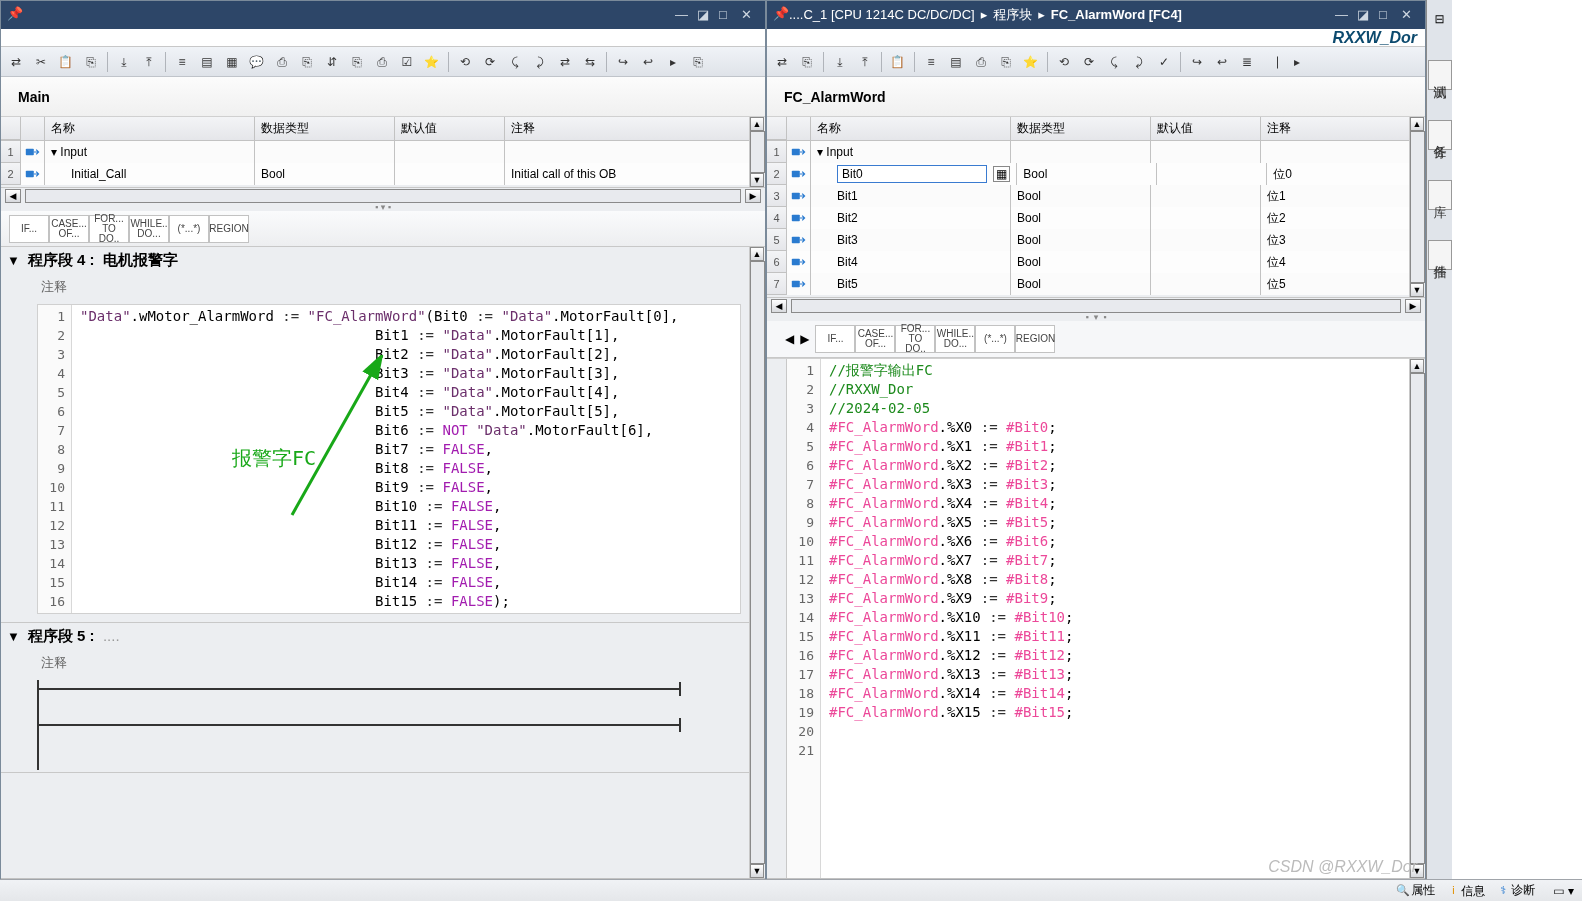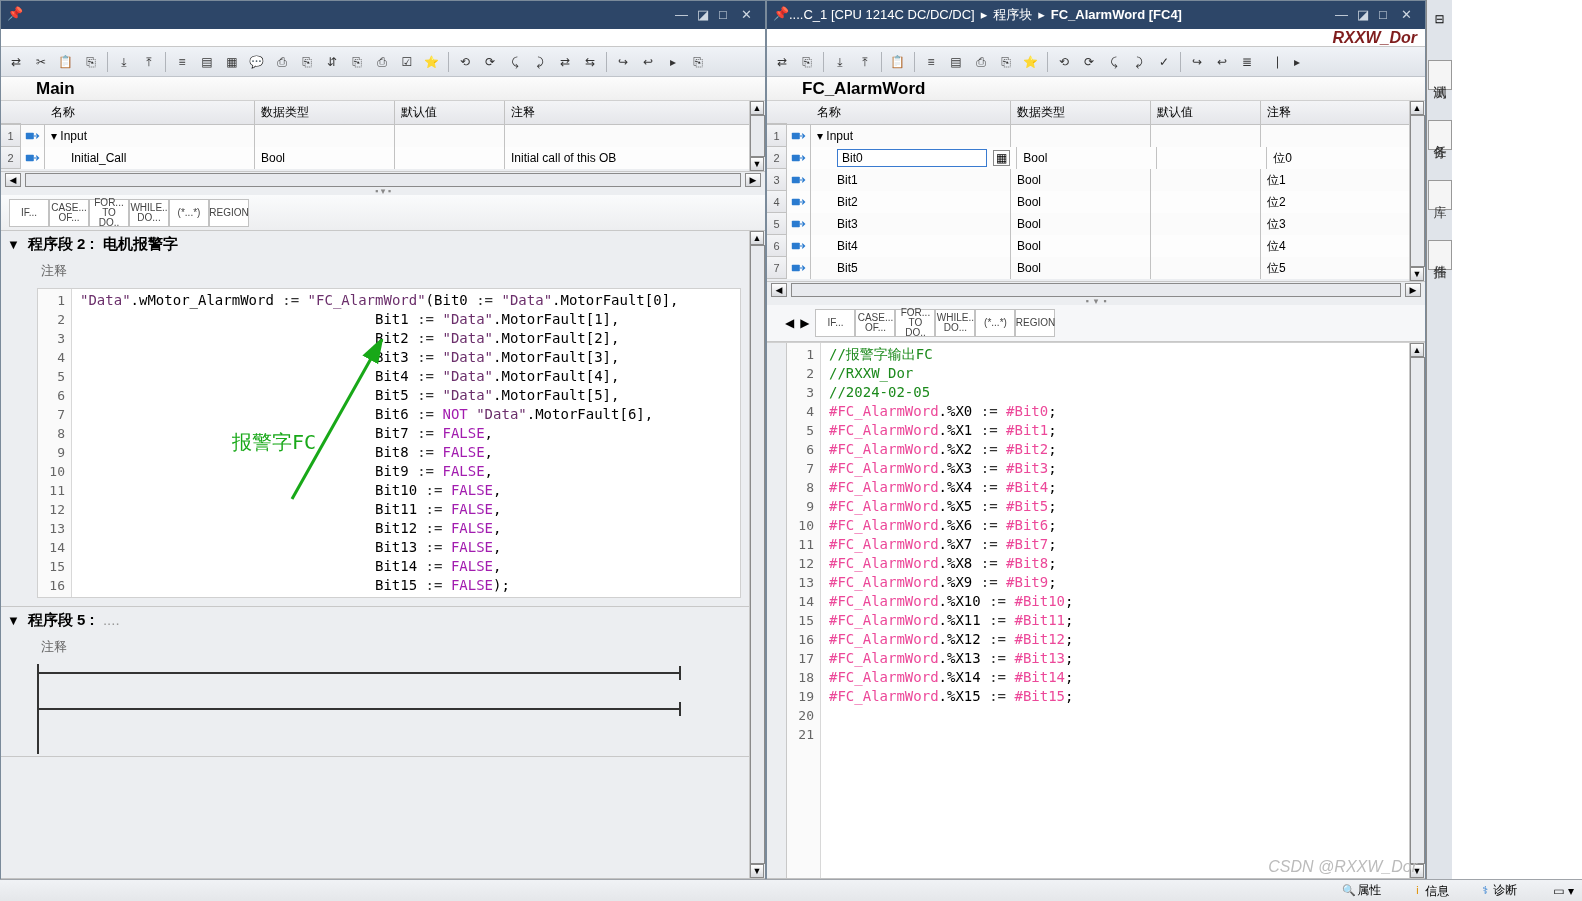--- a/index.html
+++ b/index.html
@@ -6,26 +6,26 @@
   body { font-family: "Microsoft YaHei", Arial, sans-serif; font-size: 12px; background: #fff; overflow: hidden; }
   .app { display: flex; width: 1582px; height: 901px; }
   .pane { width: 766px; border: 1px solid #7a8a9a; display: flex; flex-direction: column; background: #eceef1; position: relative; }
   .pane.right { width: 660px; }
   .sidepanel { width: 26px; background: #e0e4ea; border-left: 1px solid #8a8a8a; display:flex; flex-direction:column; align-items:center; gap:30px; padding-top:12px;}
   .sidepanel .vtab { writing-mode: vertical-rl; font-size:13px; background:#f5f5f5; border:1px solid #999; padding:14px 2px; color:#333;}
   .titlebar { height: 28px; background: linear-gradient(#2d4668,#2d4668); color: #fff; display:flex; align-items:center; padding:0 6px; font-size:13px; }
   .titlebar .sep { margin:0 6px; }
   .titlebar .spacer { flex:1; }
   .winbtn { width:18px; height:16px; margin-left:4px; color:#cfd8e2; }
-  .brand { height:18px; text-align:right; padding-right:8px; color:#7f1d1d; font-weight:bold; font-style:italic; font-size:16px; background:#fff; border-bottom:1px solid #c8c8c8;}
+  .brand { height:18px; text-align:right; padding-right:8px; color:#0c4a6e; font-weight:bold; font-style:italic; font-size:16px; background:#fff; border-bottom:1px solid #c8c8c8;}
   .toolbar { height:30px; background:linear-gradient(#f0f3f7,#dfe3e9); border-bottom:1px solid #c0c4ca; display:flex; align-items:center; padding:0 4px; gap:3px; flex-wrap:nowrap; overflow:hidden;}
   .tb-btn { width:22px; height:22px; display:flex; align-items:center; justify-content:center; font-size:12px; color:#333; }
   .tb-sep { width:1px; height:20px; background:#b0b4ba; margin:0 2px; }
-  .blocktitle { height:24px; background:linear-gradient(#fcfcfc,#f0f0f0); border-bottom:1px solid #d0d0d0; display:flex; align-items:center; padding-left:35px; font-weight:bold; font-size:17px;}
-  .grid-hdr { display:flex; background:linear-gradient(#f3f4f6,#e5e6ea); border-bottom:1px solid #c2c2c2; height:24px;align-items:flex-end; }
+  .blocktitle { height:40px; background:linear-gradient(#fcfcfc,#f0f0f0); border-bottom:1px solid #d0d0d0; display:flex; align-items:center; padding-left:17px; font-weight:bold; font-size:14px;}
+  .grid-hdr { display:flex; background:linear-gradient(#f3f4f6,#e5e6ea); border-bottom:1px solid #c2c2c2; height:24px; }
   .rownum { width:20px; text-align:center; background:linear-gradient(#f3f4f6,#e5e6ea); border-right:1px solid #c2c2c2; border-bottom:1px solid #c2c2c2; font-size:11px; color:#555; display:flex; align-items:center; justify-content:center;}
   .iocol { width:24px; border-right:1px solid #c2c2c2; display:flex; align-items:center; justify-content:center;}
   .col { border-right:1px solid #c2c2c2; padding:3px 6px; display:flex; align-items:center;}
   .col.name{ flex:0 0 210px;}
   .col.type{ flex:0 0 140px;}
   .col.def { flex:0 0 110px;}
   .col.comment{ flex:1;}
   .gridrow { display:flex; height:22px; background:#fdfdfd;}
   .gridrow:nth-child(odd){ background:#fbfbfb;}
   .io-icon { width:16px; height:14px; }
@@ -41,21 +41,21 @@
   .code-area{ display:flex; font-family:Consolas,monospace; font-size:14px; background:#fff; position:relative; margin:6px 24px 8px 36px; border:1px solid #d0d0d0;}
   .gutter{ width:34px; background:#fafafa; border-right:1px solid #d8d8d8; text-align:right; padding:2px 6px 2px 2px; color:#666; font-size:13px;}
   .code{ flex:1; padding:2px 8px; white-space:pre; position:relative;}
   .gutter div, .code-line{ height:19px; line-height:19px;}
   .tk-str{ color:#6b2f6b;} .tk-kw{ color:#a21caf;} .tk-cm{ color:#1c8a1c;} .tk-op{ color:#333;} .tk-hash{color:#ec4899;}
   .annotate { position:absolute; left:200px; top:230px; color:#18a818; font-size:20px; font-weight:500; }
   .arrow-svg{ position:absolute; left:200px; top:50px; }
   .statusbar{ height:22px; background:linear-gradient(#f0f2f5,#e5e7ea); border-top:1px solid #c2c2c2; display:flex; align-items:center; padding:0 4px; gap:6px;}
   .zoom{ width:90px; border:1px solid #8a8a8a; background:#fff; padding:1px 4px; font-size:12px; display:flex; align-items:center;}
   .zoom .dd{ margin-left:auto;}
-  .bottom-global{ position:fixed; bottom:0; left:0; right:0; height:22px; background:linear-gradient(#f0f2f5,#e5e7ea); border-top:1px solid #a0a4aa; display:flex; align-items:center; justify-content:flex-end; padding-right:8px; gap:28px;}
+  .bottom-global{ position:fixed; bottom:0; left:0; right:0; height:22px; background:linear-gradient(#f0f2f5,#e5e7ea); border-top:1px solid #a0a4aa; display:flex; align-items:center; justify-content:flex-end; padding-right:8px; gap:10px;}
   .status-icon{ width:16px;height:16px; display:inline-flex;align-items:center;justify-content:center;font-size:11px;}
   .code-area.no-margin{ margin:0; border:none;}
   .grid-wrap{ position:relative; }
   .vscroll{ position:absolute; right:0; top:0; bottom:0; width:16px; border-left:1px solid #c8c8c8; background:#eceef1; display:flex; flex-direction:column; }
   .vscroll .sb-btn{ height:14px; width:14px;}
   .vscroll .sb-track{ flex:1;}
   .splitgrip{ height:8px; display:flex; align-items:center; justify-content:center; color:#888; font-size:9px;}
   .ladder{ height:90px; margin:6px 24px 2px 36px; position:relative; border-left:2px solid #333;}
   .ladder .hline{ position:absolute; height:2px; background:#333;}
   .col.name.small{ flex:0 0 200px;}
@@ -187,21 +187,21 @@
           <span>REGION</span>
         </div>
       </div>
 
     <div style="flex:1; overflow:hidden; position:relative; display:flex;">
       <div style="flex:1; overflow:auto;">
 
         <div class="network">
           <div class="nettitle">
               <span class="arrow">▼</span>
-            <b><span>程序段 2 :</span>&nbsp;&nbsp;<span style="font-weight:bold;">电机报警字</span></b>
+            <b><span>程序段 4 :</span>&nbsp;&nbsp;<span style="font-weight:bold;">电机报警字</span></b>
           </div>
           <div class="comment-line">注释</div>
           <div class="code-area">
             <div class="gutter" id="left-gutter">
                 <div>1</div>
                 <div>2</div>
                 <div>3</div>
                 <div>4</div>
                 <div>5</div>
                 <div>6</div>

